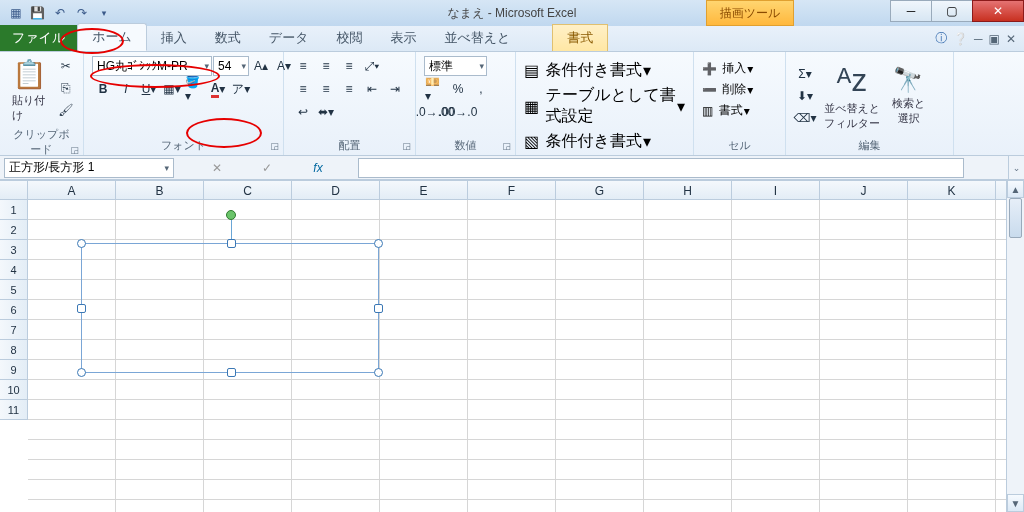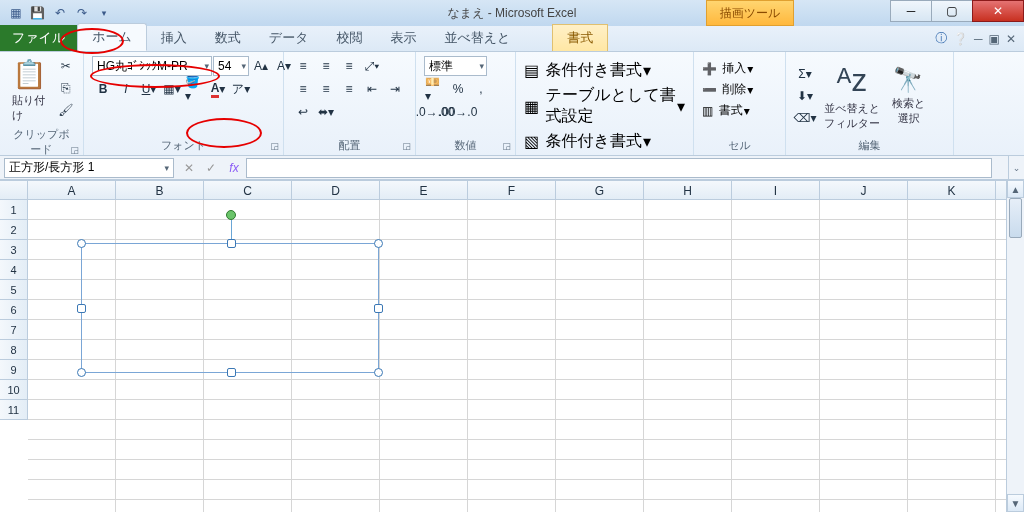--- a/index.html
+++ b/index.html
@@ -30,24 +30,24 @@
 .group-label { font-size:11px; color:#567; text-align:center; padding-top:2px; position:relative; }
 .dlaunch { position:absolute; right:-4px; bottom:2px; font-size:9px; color:#678; }
 .big-btn { display:flex; flex-direction:column; align-items:center; gap:2px; font-size:11px; color:#334; padding:2px 4px; }
 .icon { display:inline-flex; align-items:center; justify-content:center; }
 .sm-btn { width:22px; height:20px; display:flex; align-items:center; justify-content:center; font-size:12px; color:#234; border:1px solid transparent; }
 .row { display:flex; gap:1px; align-items:center; }
 .combo { height:20px; border:1px solid #abc; background:#fff; font-size:12px; display:flex; align-items:center; padding:0 14px 0 4px; position:relative; }
 .combo::after { content:"▾"; position:absolute; right:2px; font-size:9px; color:#567;}
 
 
-.formula-bar { height:24px; background:#eef3f9; border-bottom:1px solid #bcd; display:flex; align-items:center; font-size:12px; }
+.formula-bar { height:24px; background:#eef3f9; border-bottom:1px solid #bcd; display:flex; align-items:center; font-size:12px;gap:28px; }
 .name-box { width:170px; border:1px solid #abc; background:#fff; height:20px; margin:0 4px; display:flex; align-items:center; padding:0 4px; position:relative;}
 .name-box::after{content:"▾"; position:absolute; right:4px; font-size:9px; color:#567;}
-.fx-btn { width:24px; height:20px; display:flex; align-items:center; justify-content:center; font-style:italic; color:#8b5cf6;}
+.fx-btn { width:24px; height:20px; display:flex; align-items:center; justify-content:center; font-style:italic; color:#0369a1;}
 .formula-input { flex:1; border:1px solid #abc; background:#fff; height:20px; margin-right:16px;}
 .fb-expand { width:16px; border-left:1px solid #bcd; display:flex; align-items:center; justify-content:center; height:24px; color:#678; font-size:9px;}
 
 
 .grid-wrap { position:absolute; top:180px; left:0; right:18px; bottom:0; background:#fff; }
 .col-headers { display:flex; height:20px; background:linear-gradient(#f4f8fc,#e3edf6); border-top:1px solid #bcd; border-bottom:1px solid #bcd; font-size:12px; color:#234;}
 .corner { width:28px; border-right:1px solid #bcd;}
 .ch { width:88px; text-align:center; border-right:1px solid #bcd; line-height:20px;}
 .rows { position:absolute; top:20px; left:0; right:0; bottom:0;}
 .rh-col { position:absolute; left:0; top:0; width:28px; background:linear-gradient(90deg,#f4f8fc,#e3edf6); border-right:1px solid #bcd;}

